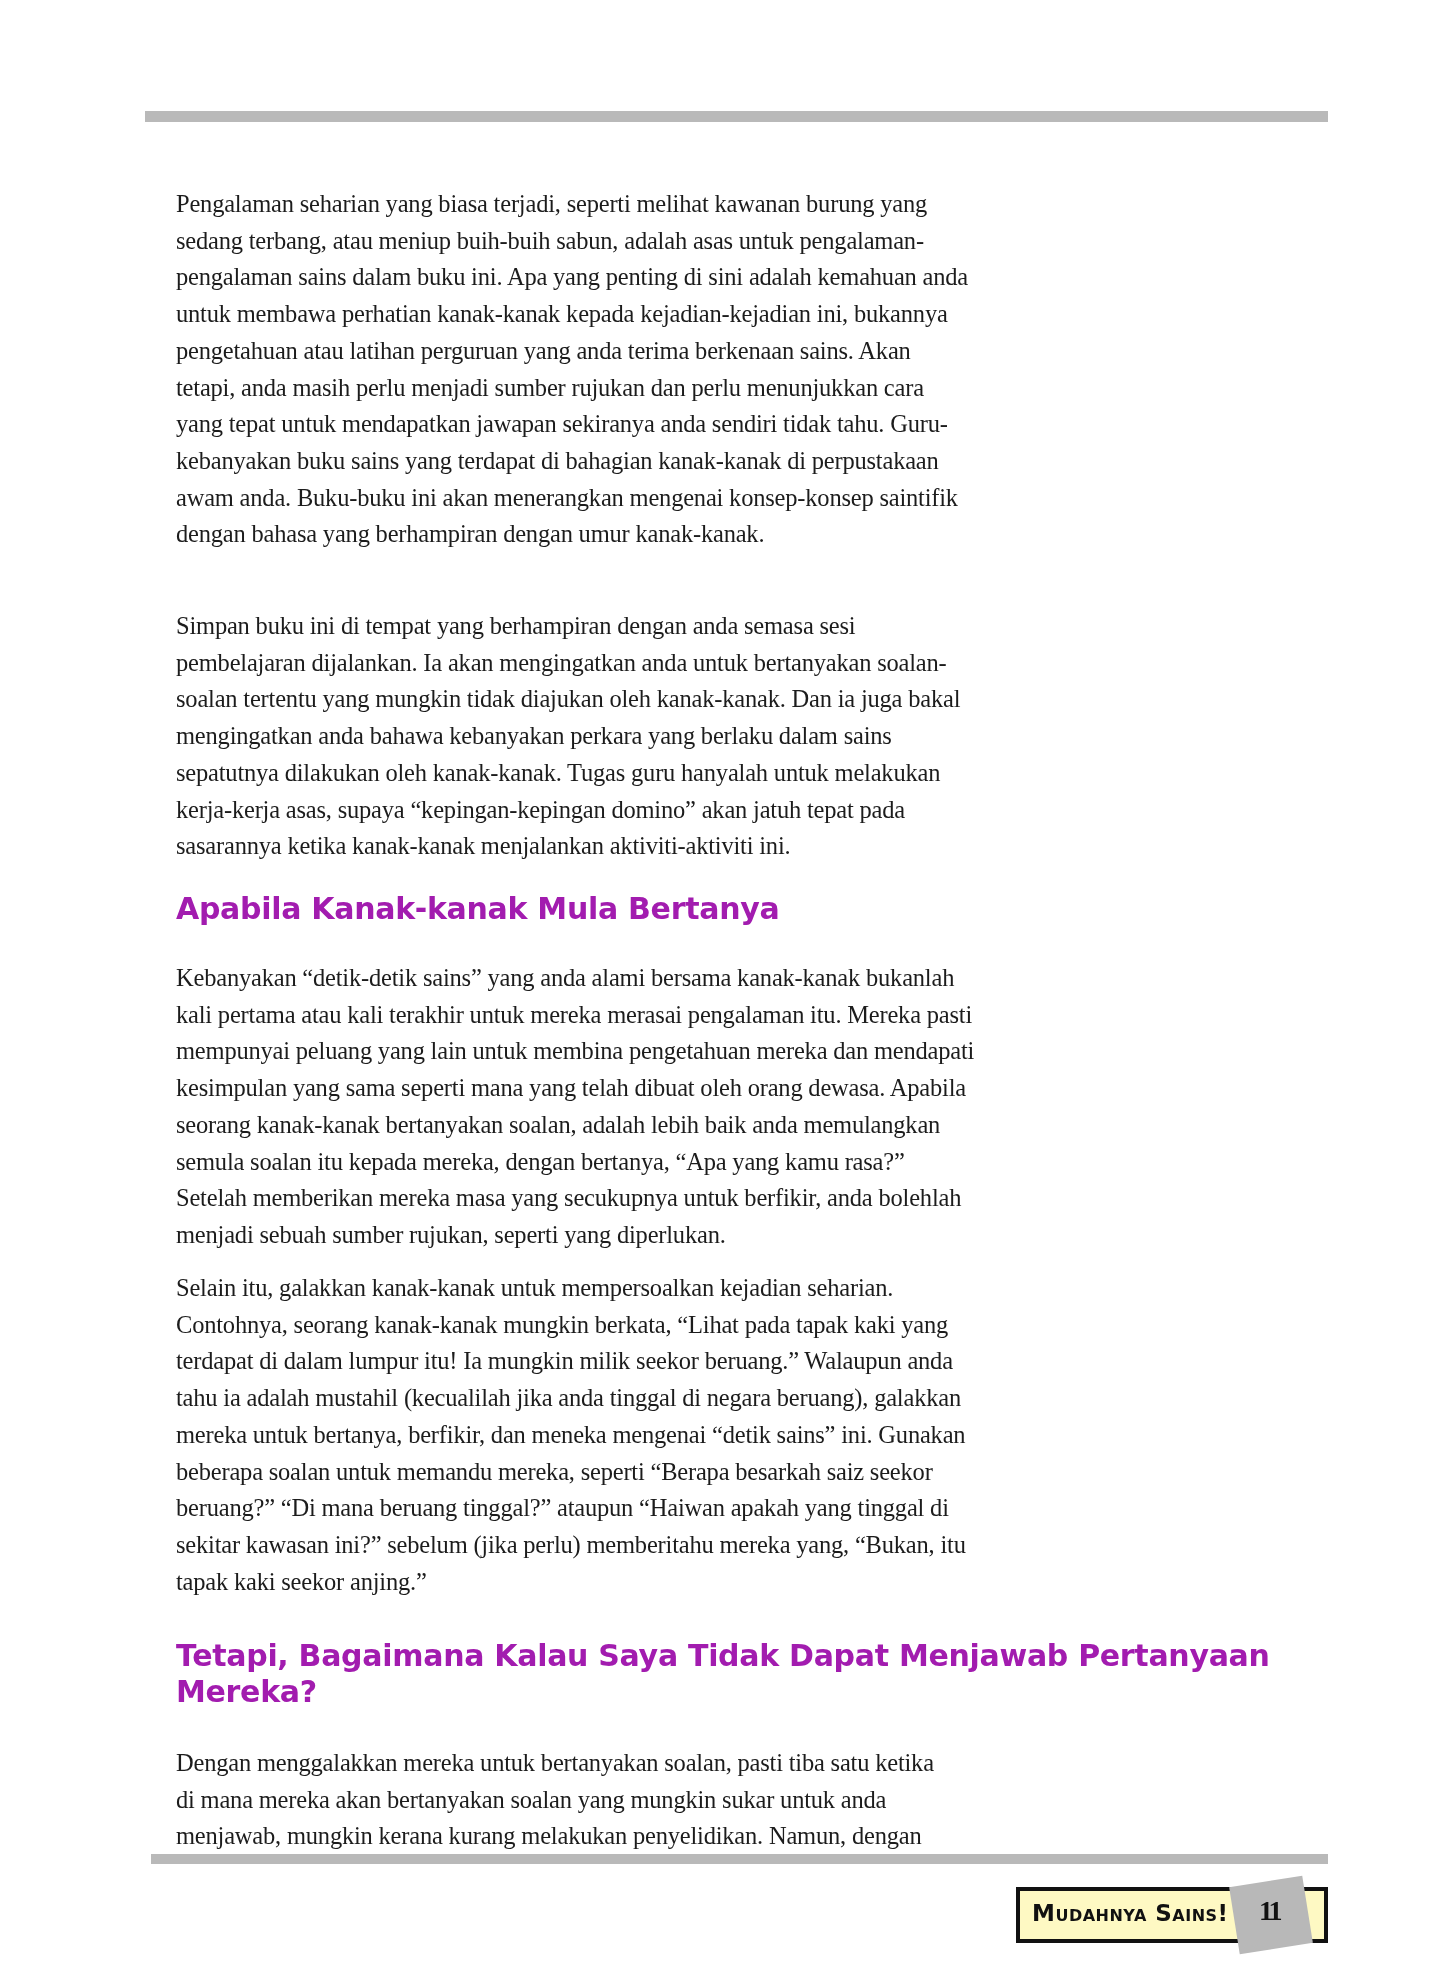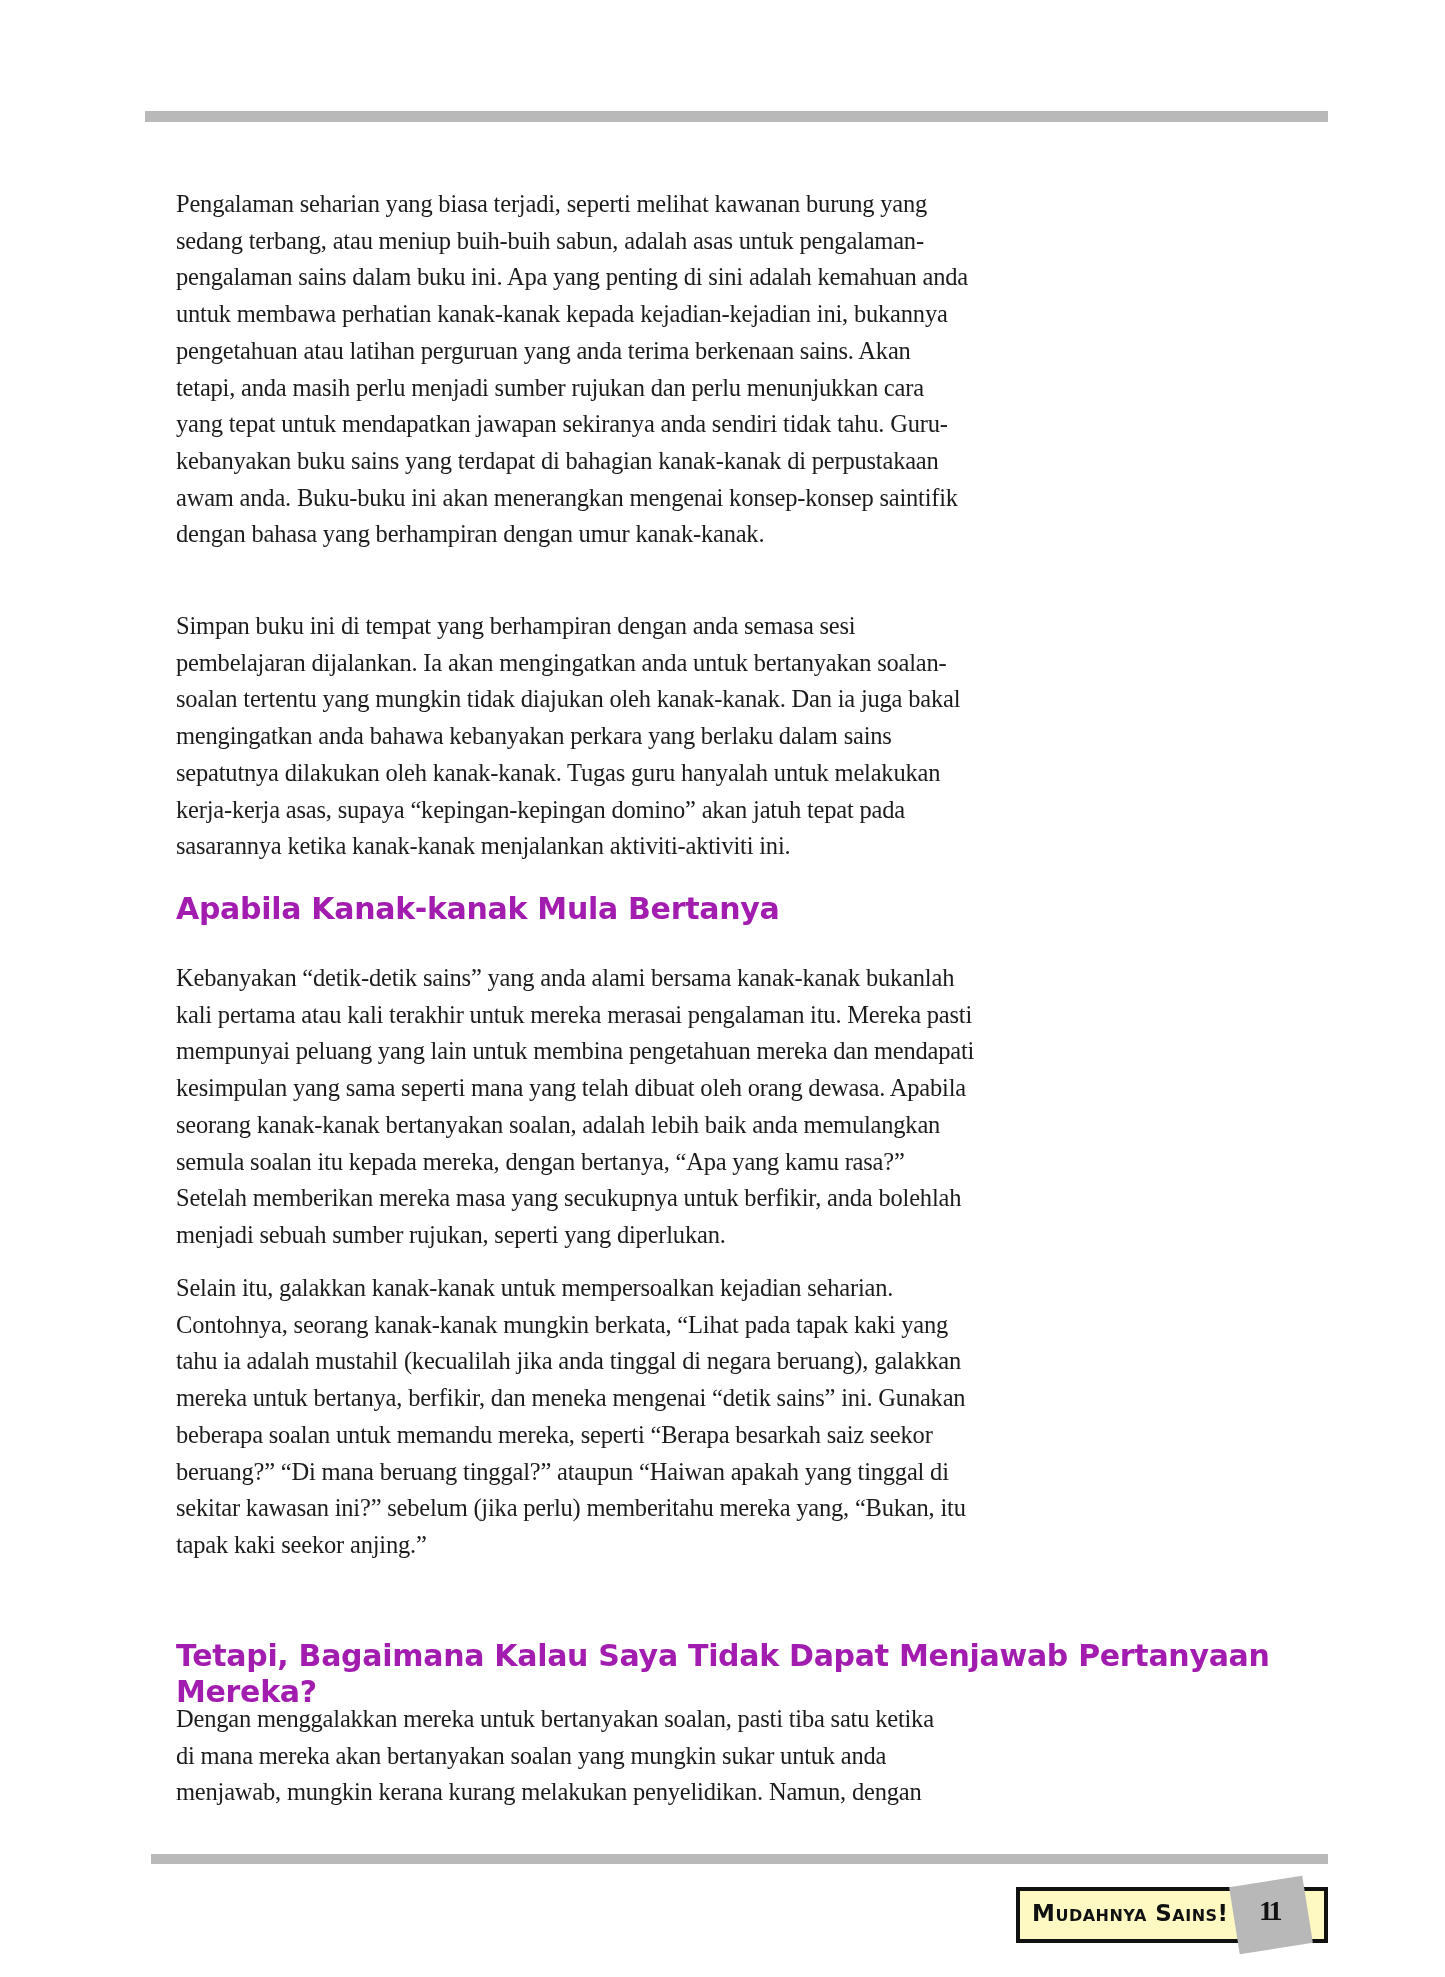--- a/index.html
+++ b/index.html
@@ -54,34 +54,35 @@
   <span class="line">kesimpulan yang sama seperti mana yang telah dibuat oleh orang dewasa. Apabila</span>
   <span class="line">seorang kanak-kanak bertanyakan soalan, adalah lebih baik anda memulangkan</span>
   <span class="line">semula soalan itu kepada mereka, dengan bertanya, “Apa yang kamu rasa?”</span>
   <span class="line">Setelah memberikan mereka masa yang secukupnya untuk berfikir, anda bolehlah</span>
   <span class="line">menjadi sebuah sumber rujukan, seperti yang diperlukan.</span>
 </div>
 
 <div class="block body-text" style="top:1270px;">
   <span class="line">Selain itu, galakkan kanak-kanak untuk mempersoalkan kejadian seharian.</span>
   <span class="line">Contohnya, seorang kanak-kanak mungkin berkata, “Lihat pada tapak kaki yang</span>
+  <span class="line">terdapat di dalam lumpur itu! Ia mungkin milik seekor beruang.” Walaupun anda</span>
   <span class="line">tahu ia adalah mustahil (kecualilah jika anda tinggal di negara beruang), galakkan</span>
   <span class="line">mereka untuk bertanya, berfikir, dan meneka mengenai “detik sains” ini. Gunakan</span>
   <span class="line">beberapa soalan untuk memandu mereka, seperti “Berapa besarkah saiz seekor</span>
   <span class="line">beruang?” “Di mana beruang tinggal?” ataupun “Haiwan apakah yang tinggal di</span>
   <span class="line">sekitar kawasan ini?” sebelum (jika perlu) memberitahu mereka yang, “Bukan, itu</span>
   <span class="line">tapak kaki seekor anjing.”</span>
 </div>
 
 <div class="block heading" style="top:1638px;">
   <span class="line">Tetapi, Bagaimana Kalau Saya Tidak Dapat Menjawab Pertanyaan</span>
   <span class="line">Mereka?</span>
 </div>
 
-<div class="block body-text" style="top:1701px;">
+<div class="block body-text" style="top:1745px;">
   <span class="line">Dengan menggalakkan mereka untuk bertanyakan soalan, pasti tiba satu ketika</span>
   <span class="line">di mana mereka akan bertanyakan soalan yang mungkin sukar untuk anda</span>
   <span class="line">menjawab, mungkin kerana kurang melakukan penyelidikan. Namun, dengan</span>
 </div>
 
 <div class="rule" style="left:151px; top:1854px; width:1177px; height:10px;"></div>
 
 <div class="footer-box">
   <span class="footer-title">Mudahnya Sains!</span>
 </div>

